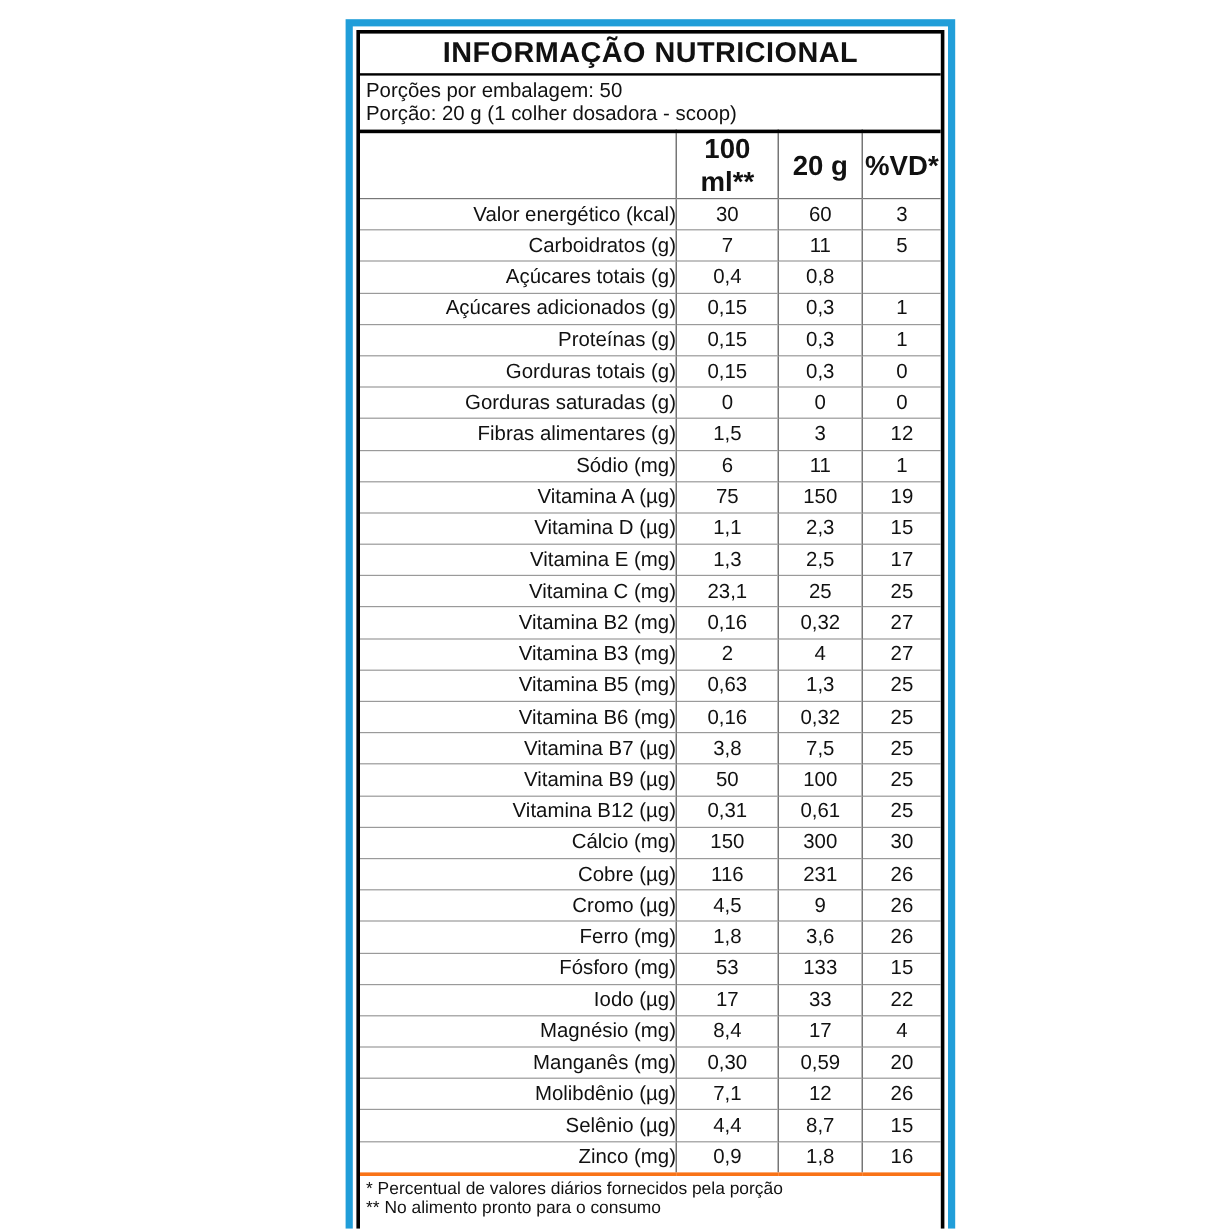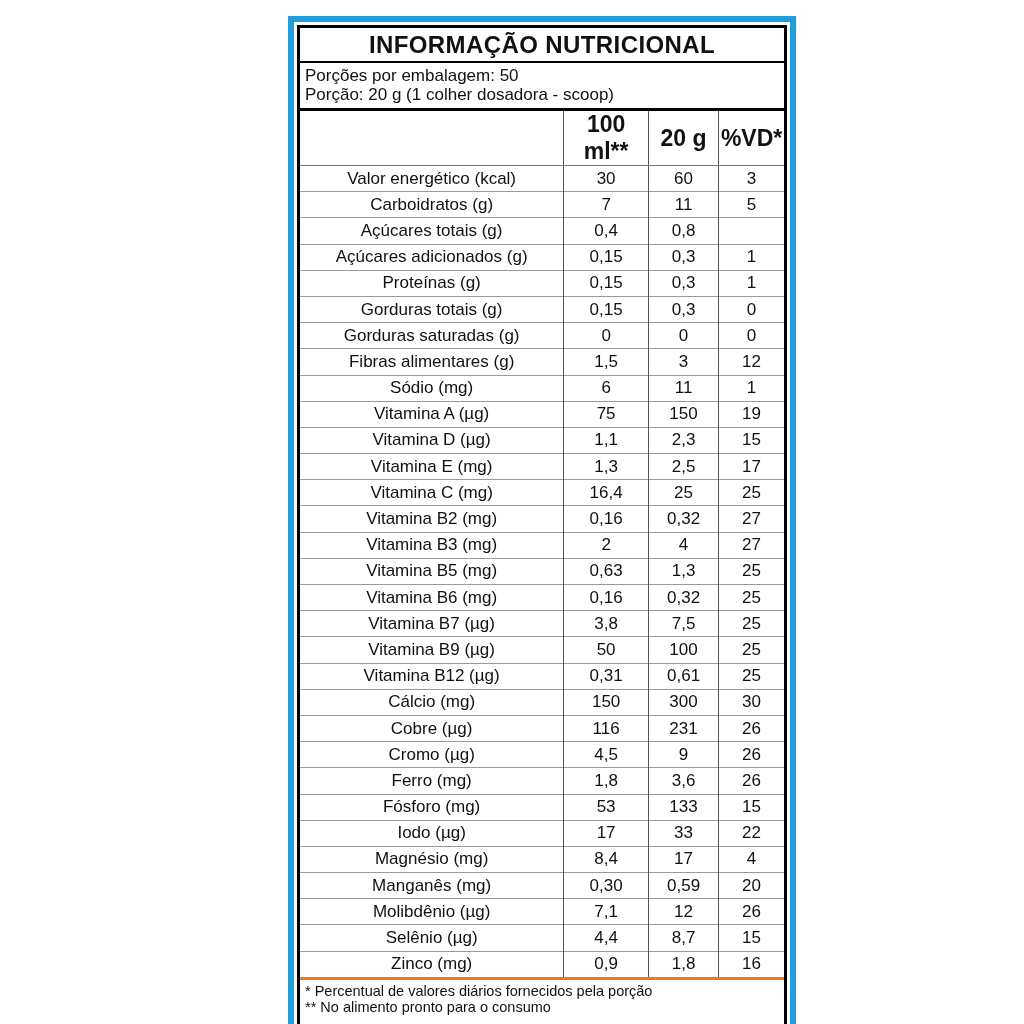--- a/index.html
+++ b/index.html
@@ -31,21 +31,21 @@
   }
   table.nutri th {
     font-size: 23px; font-weight: bold; height: 27px;
     border-bottom: 1px solid #777; text-align: center; padding: 0;
   }
   table.nutri td {
     font-size: 17px; height: 25.2px; padding: 0;
     border-top: 1px solid #9a9a9a; white-space: nowrap; overflow: hidden;
   }
   .vline { border-left: 1px solid #555; }
-  td.name { text-align: center; }
+  td.name { text-align: right; }
   td.num, th.num { text-align: center; }
   .ind0 { padding-left: 5px; }
   .ind1 { padding-left: 16px; }
   .ind2 { padding-left: 32px; }
   tbody tr:last-child td { border-bottom: 3px solid #f97316; }
   .footnotes { font-size: 14.5px; line-height: 16.5px; padding: 3px 5px; flex: 0 0 auto; }
 </style>
 </head>
 <body>
 
@@ -144,21 +144,21 @@
               <td class="num vline">15</td>
             </tr>
             <tr>
               <td class="name ind0">Vitamina E (mg)</td>
               <td class="num vline">1,3</td>
               <td class="num vline">2,5</td>
               <td class="num vline">17</td>
             </tr>
             <tr>
               <td class="name ind0">Vitamina C (mg)</td>
-              <td class="num vline">16,4</td>
+              <td class="num vline">23,1</td>
               <td class="num vline">25</td>
               <td class="num vline">25</td>
             </tr>
             <tr>
               <td class="name ind0">Vitamina B2 (mg)</td>
               <td class="num vline">0,16</td>
               <td class="num vline">0,32</td>
               <td class="num vline">27</td>
             </tr>
             <tr>

